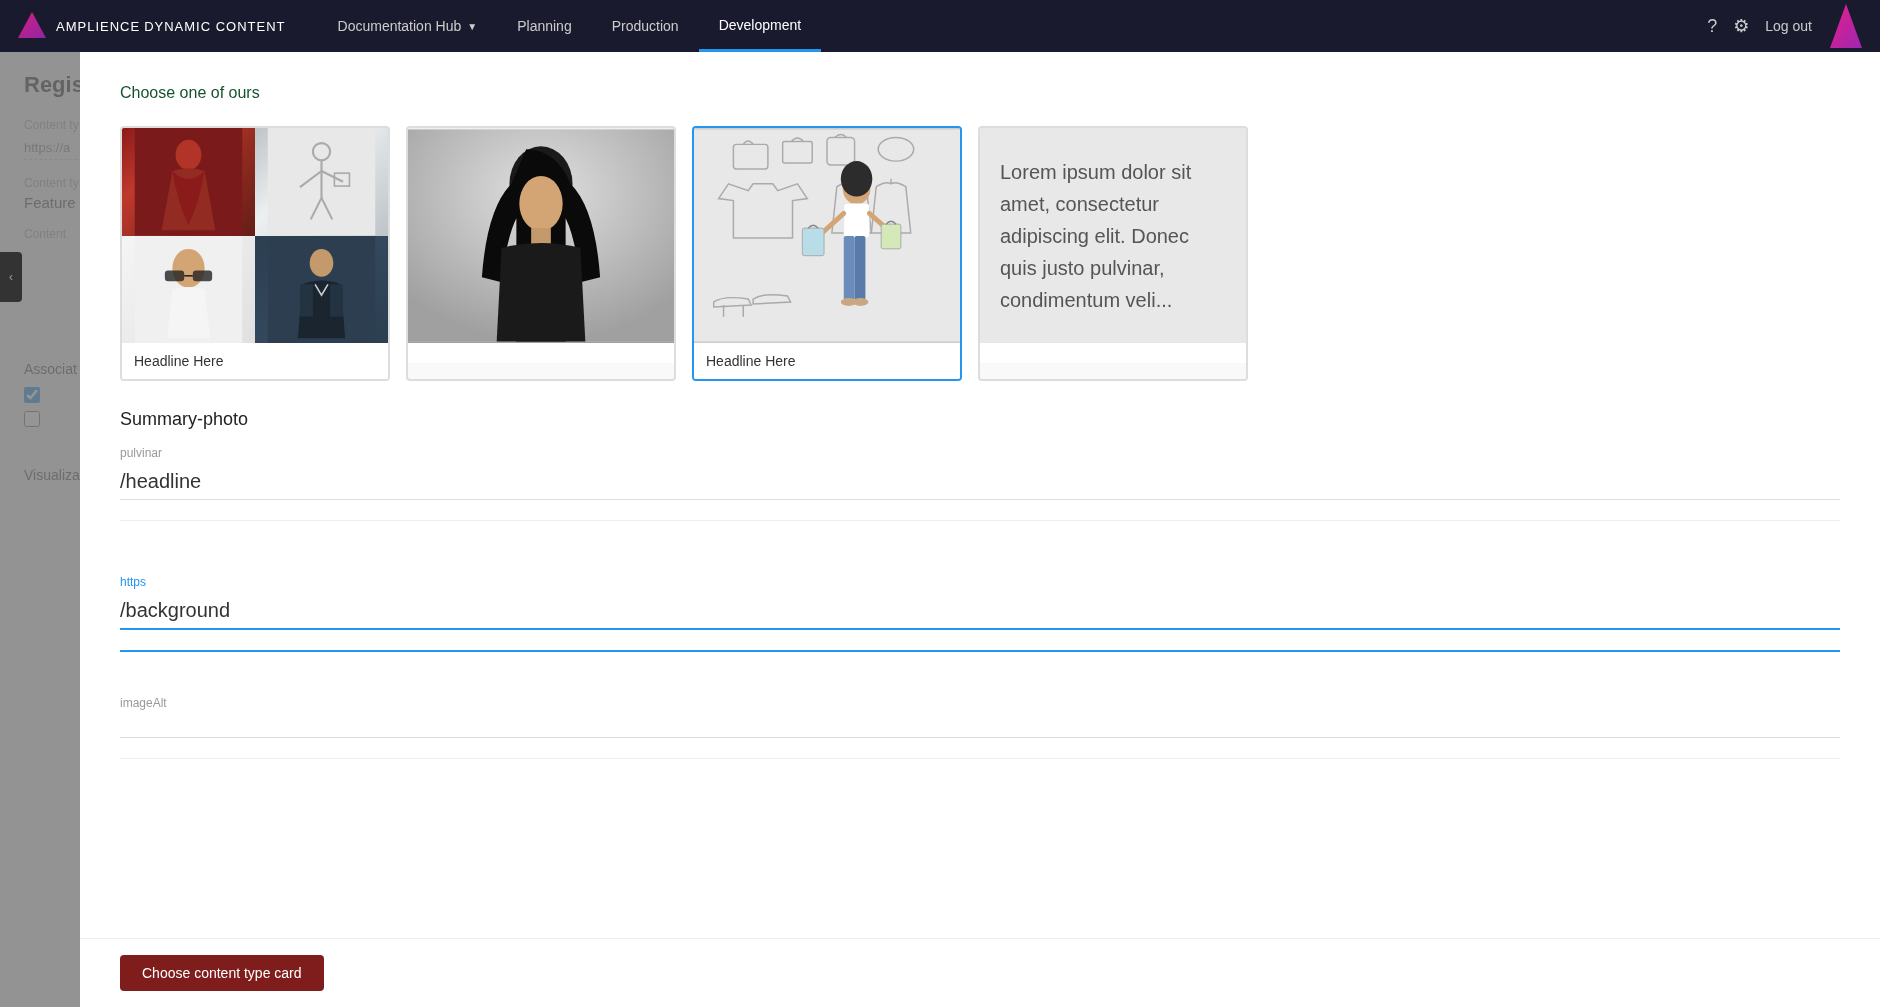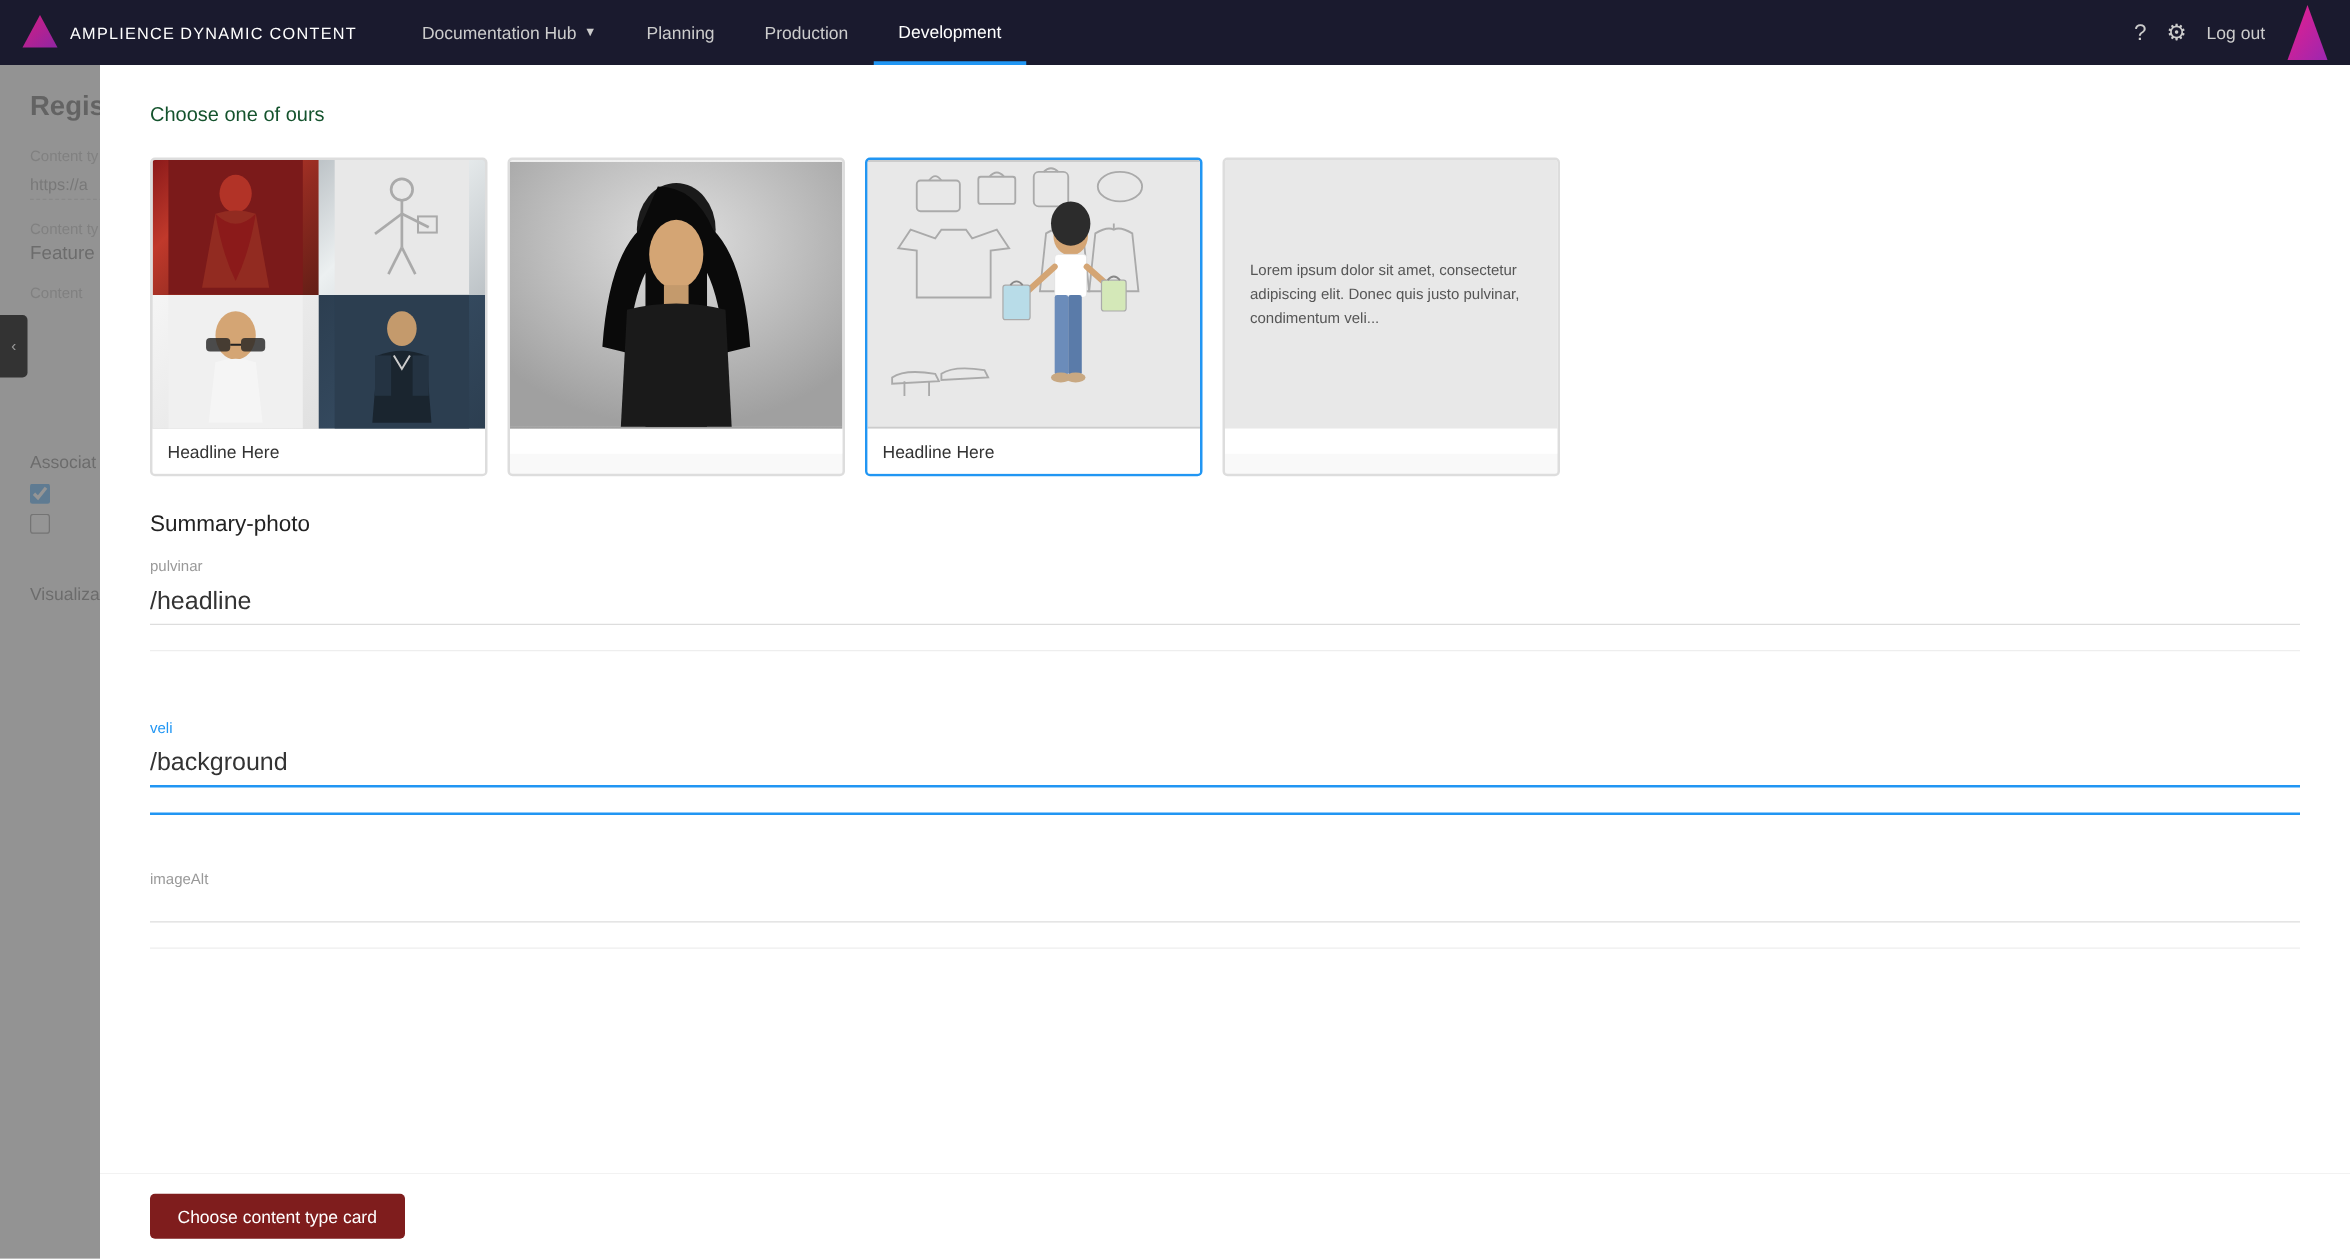--- a/index.html
+++ b/index.html
@@ -209,21 +209,21 @@
     .text-card-content {
       width: 100%;
       height: 100%;
       background: #e8e8e8;
       display: flex;
       align-items: center;
       justify-content: center;
       padding: 20px;
     }
     .text-card-text {
-      font-size: 12px;
+      font-size: 20px;
       color: #555;
       line-height: 1.6;
     }
 
     
     .form-section {
       padding: 0;
     }
     .section-title {
       font-size: 18px;
@@ -570,21 +570,21 @@
       <h3 class="section-title">Summary-photo</h3>
 
       <div class="field-group">
         <span class="field-label">pulvinar</span>
         <div class="field-value">/headline</div>
       </div>
 
       <div class="field-spacer"></div>
 
       <div class="field-group" style="border-bottom: 2px solid #2196f3;">
-        <span class="field-label active-label">veli</span>
+        <span class="field-label active-label">https</span>
         <div class="field-value active-field">/background</div>
       </div>
 
       <div class="field-spacer" style="height: 20px;"></div>
 
       <div class="field-group">
         <span class="field-label">imageAlt</span>
         <div class="field-value" style="min-height:24px;"></div>
       </div>
     </div>

